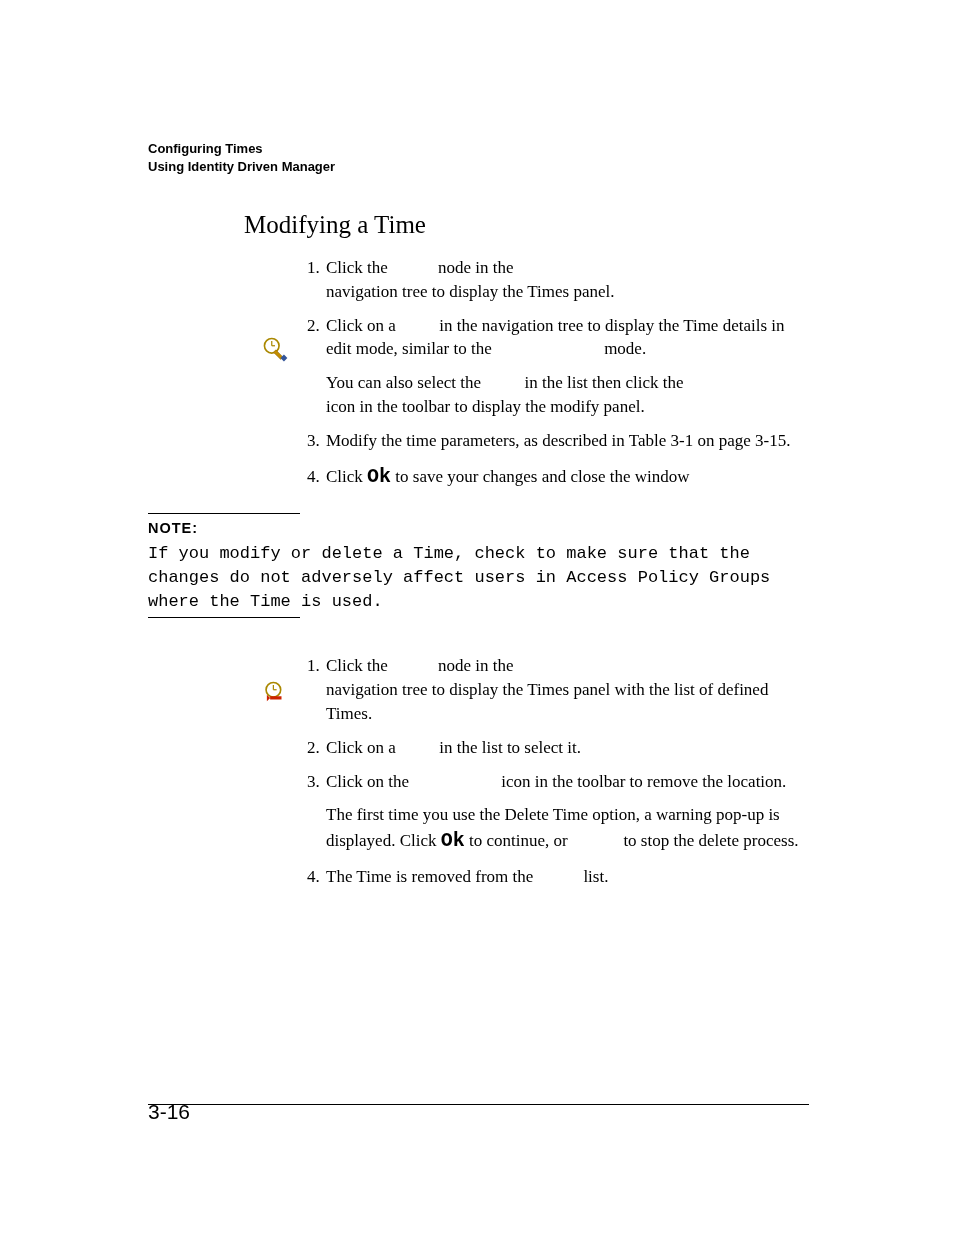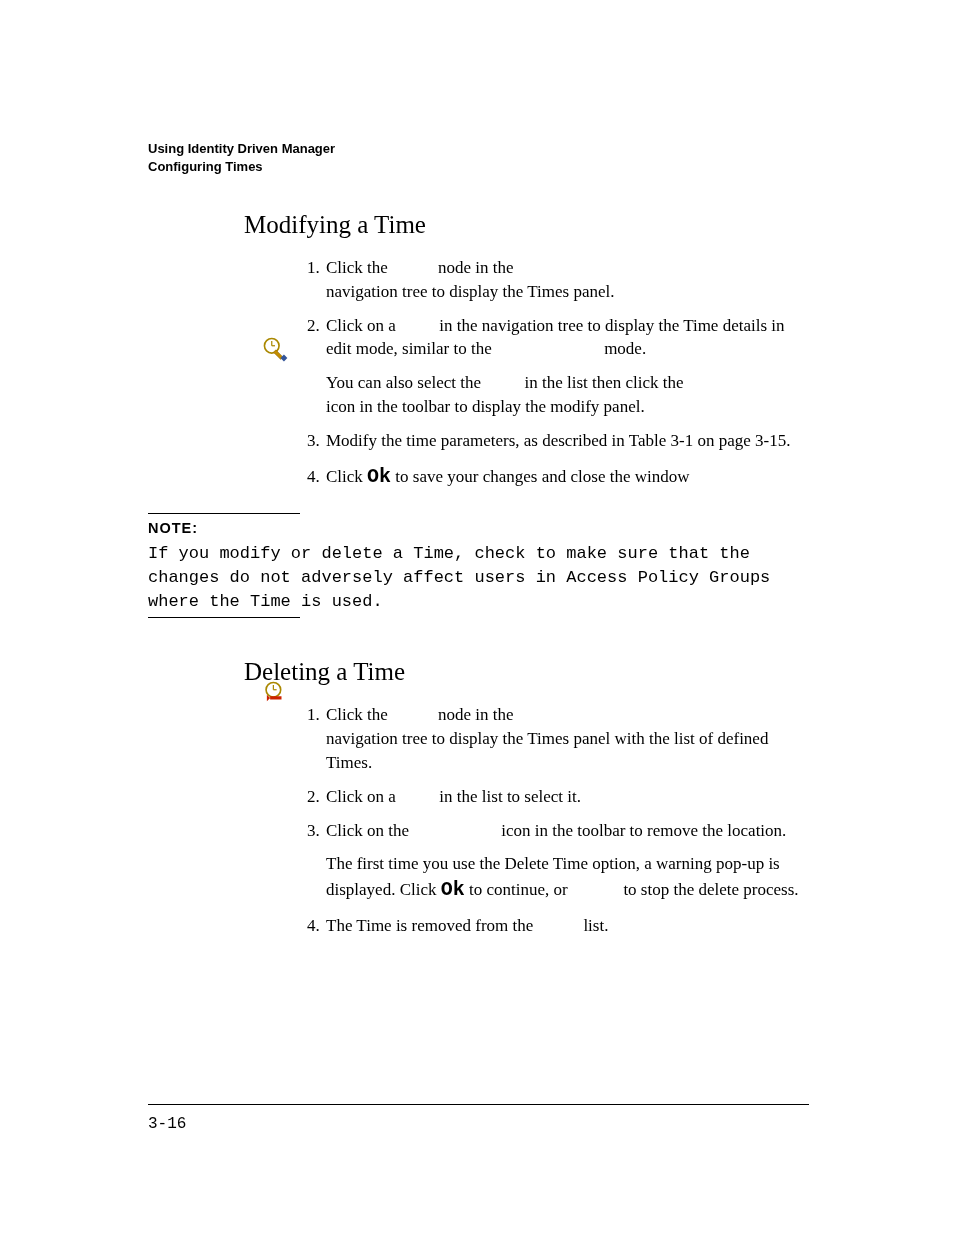--- a/index.html
+++ b/index.html
@@ -95,42 +95,42 @@
     }
     .icon-modify {
       width: 26px;
       height: 26px;
     }
     .icon-delete {
       width: 26px;
       height: 26px;
     }
     .page-number {
-      font-family: Liberation Mono, monospace;
-      font-size: 16px;
+      font-family: Liberation Sans, sans-serif;
+      font-size: 21px;
       position: absolute;
-      bottom: 100px;
+      bottom: 109px;
       left: 148px;
     }
     .footer-line {
       position: absolute;
       bottom: 130px;
       left: 148px;
       right: 145px;
       border-top: 1.5px solid #000;
     }
   </style>
 </head>
 <body>
 
 <div class="page">
 
   <div class="header-block">
+    <div>Configuring Times</div>
     <div>Using Identity Driven Manager</div>
-    <div>Configuring Times</div>
   </div>
 
   <div class="heading">Modifying a Time</div>
 
   <div class="icon-col" style="top: 336px;">
     <svg class="icon-modify" viewBox="0 0 32 32">
       <circle cx="12" cy="12" r="9" fill="none" stroke="#aa8800" stroke-width="2"></circle>
       <line x1="12" y1="12" x2="12" y2="6" stroke="#aa8800" stroke-width="1.5"></line>
       <line x1="12" y1="12" x2="16" y2="12" stroke="#aa8800" stroke-width="1.5"></line>
       <path d="M17 17 L26 26 L23 29 L14 20 Z" fill="#c28c00" stroke="#805500" stroke-width="0.5"></path>
@@ -160,21 +160,20 @@
     <div class="note-label-cell">
       <div class="note-rule-top"></div>
       <div class="note-label">NOTE:</div>
     </div>
     <div class="note-body">If you modify or delete a Time, check to make sure that the changes do not adversely affect users in Access Policy Groups where the Time is used.</div>
   </div>
   <div style="margin-left:0; width:152px;">
     <div class="note-rule-bottom" style="margin-top:-36px; margin-bottom:36px;"></div>
   </div>
 
-  <div class="heading">Deleting a Time</div>
 
   <div class="icon-col" style="top: 680px;">
     <svg class="icon-delete" viewBox="0 0 32 32">
       <circle cx="14" cy="12" r="9" fill="none" stroke="#aa8800" stroke-width="2"></circle>
       <line x1="14" y1="12" x2="14" y2="6" stroke="#aa8800" stroke-width="1.5"></line>
       <line x1="14" y1="12" x2="18" y2="12" stroke="#aa8800" stroke-width="1.5"></line>
       <path d="M10 22 L24 22" stroke="#cc2200" stroke-width="4"></path>
       <path d="M6 18 L10 22 L6 26" fill="#cc2200"></path>
     </svg>
   </div>

